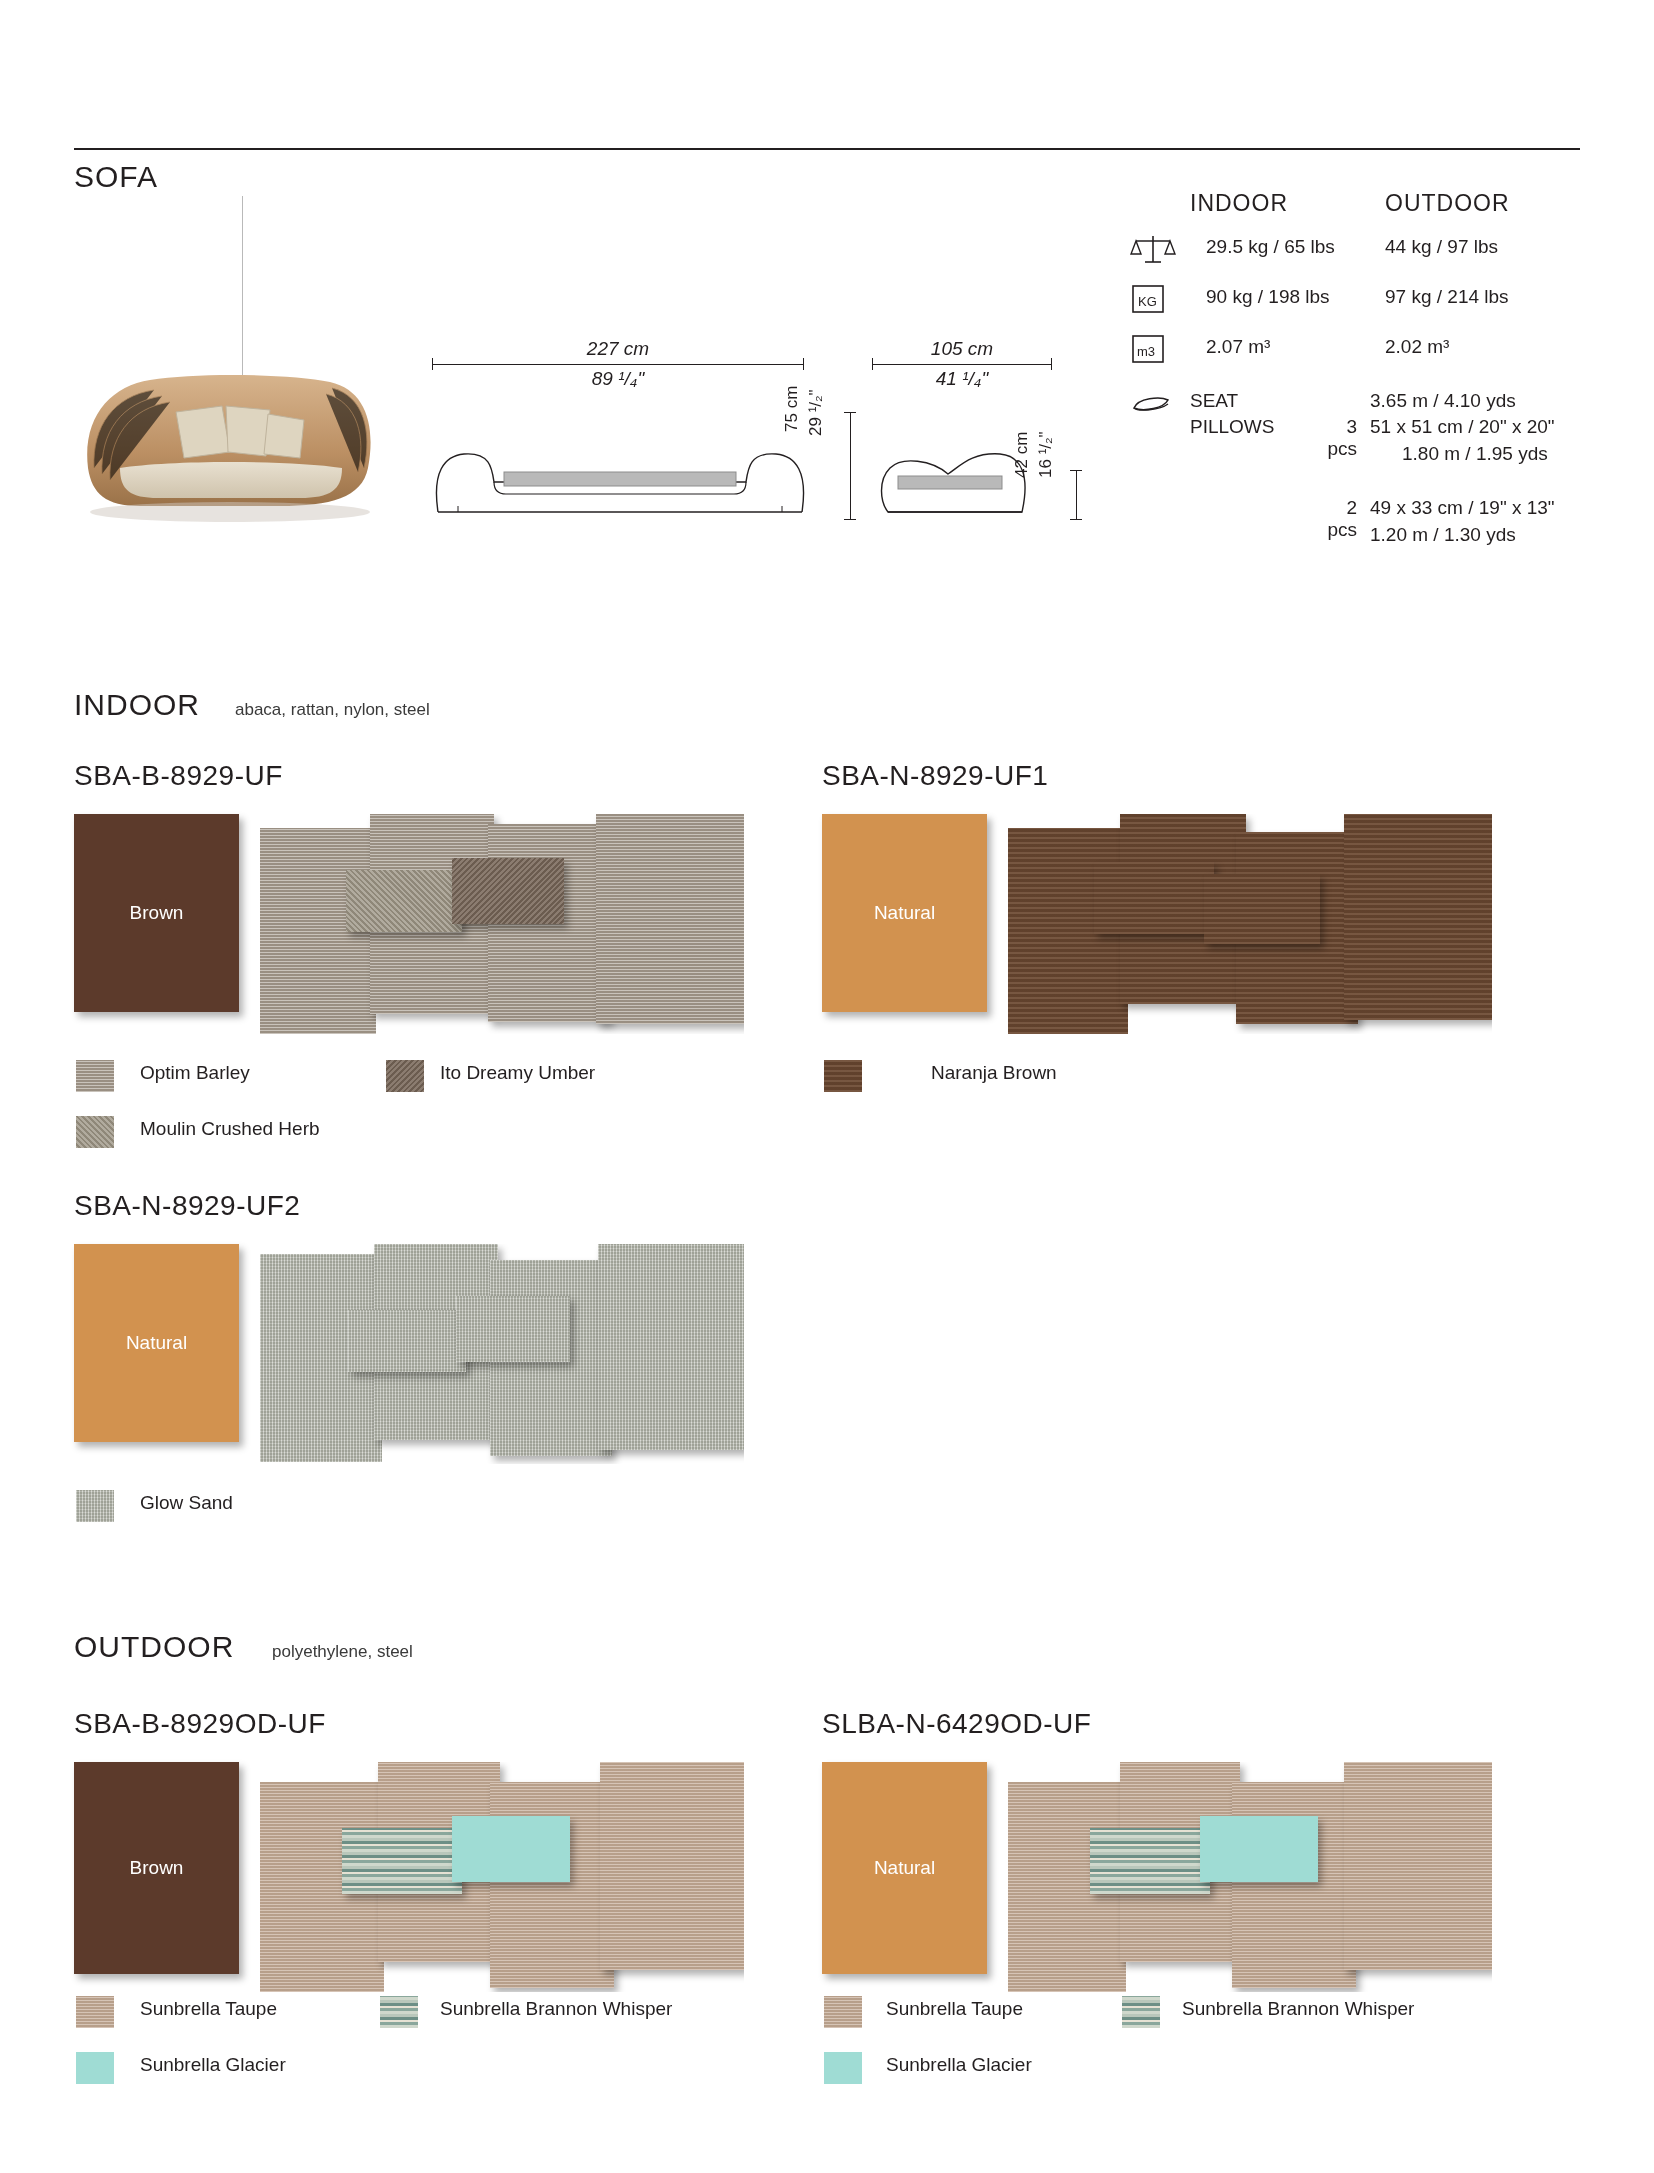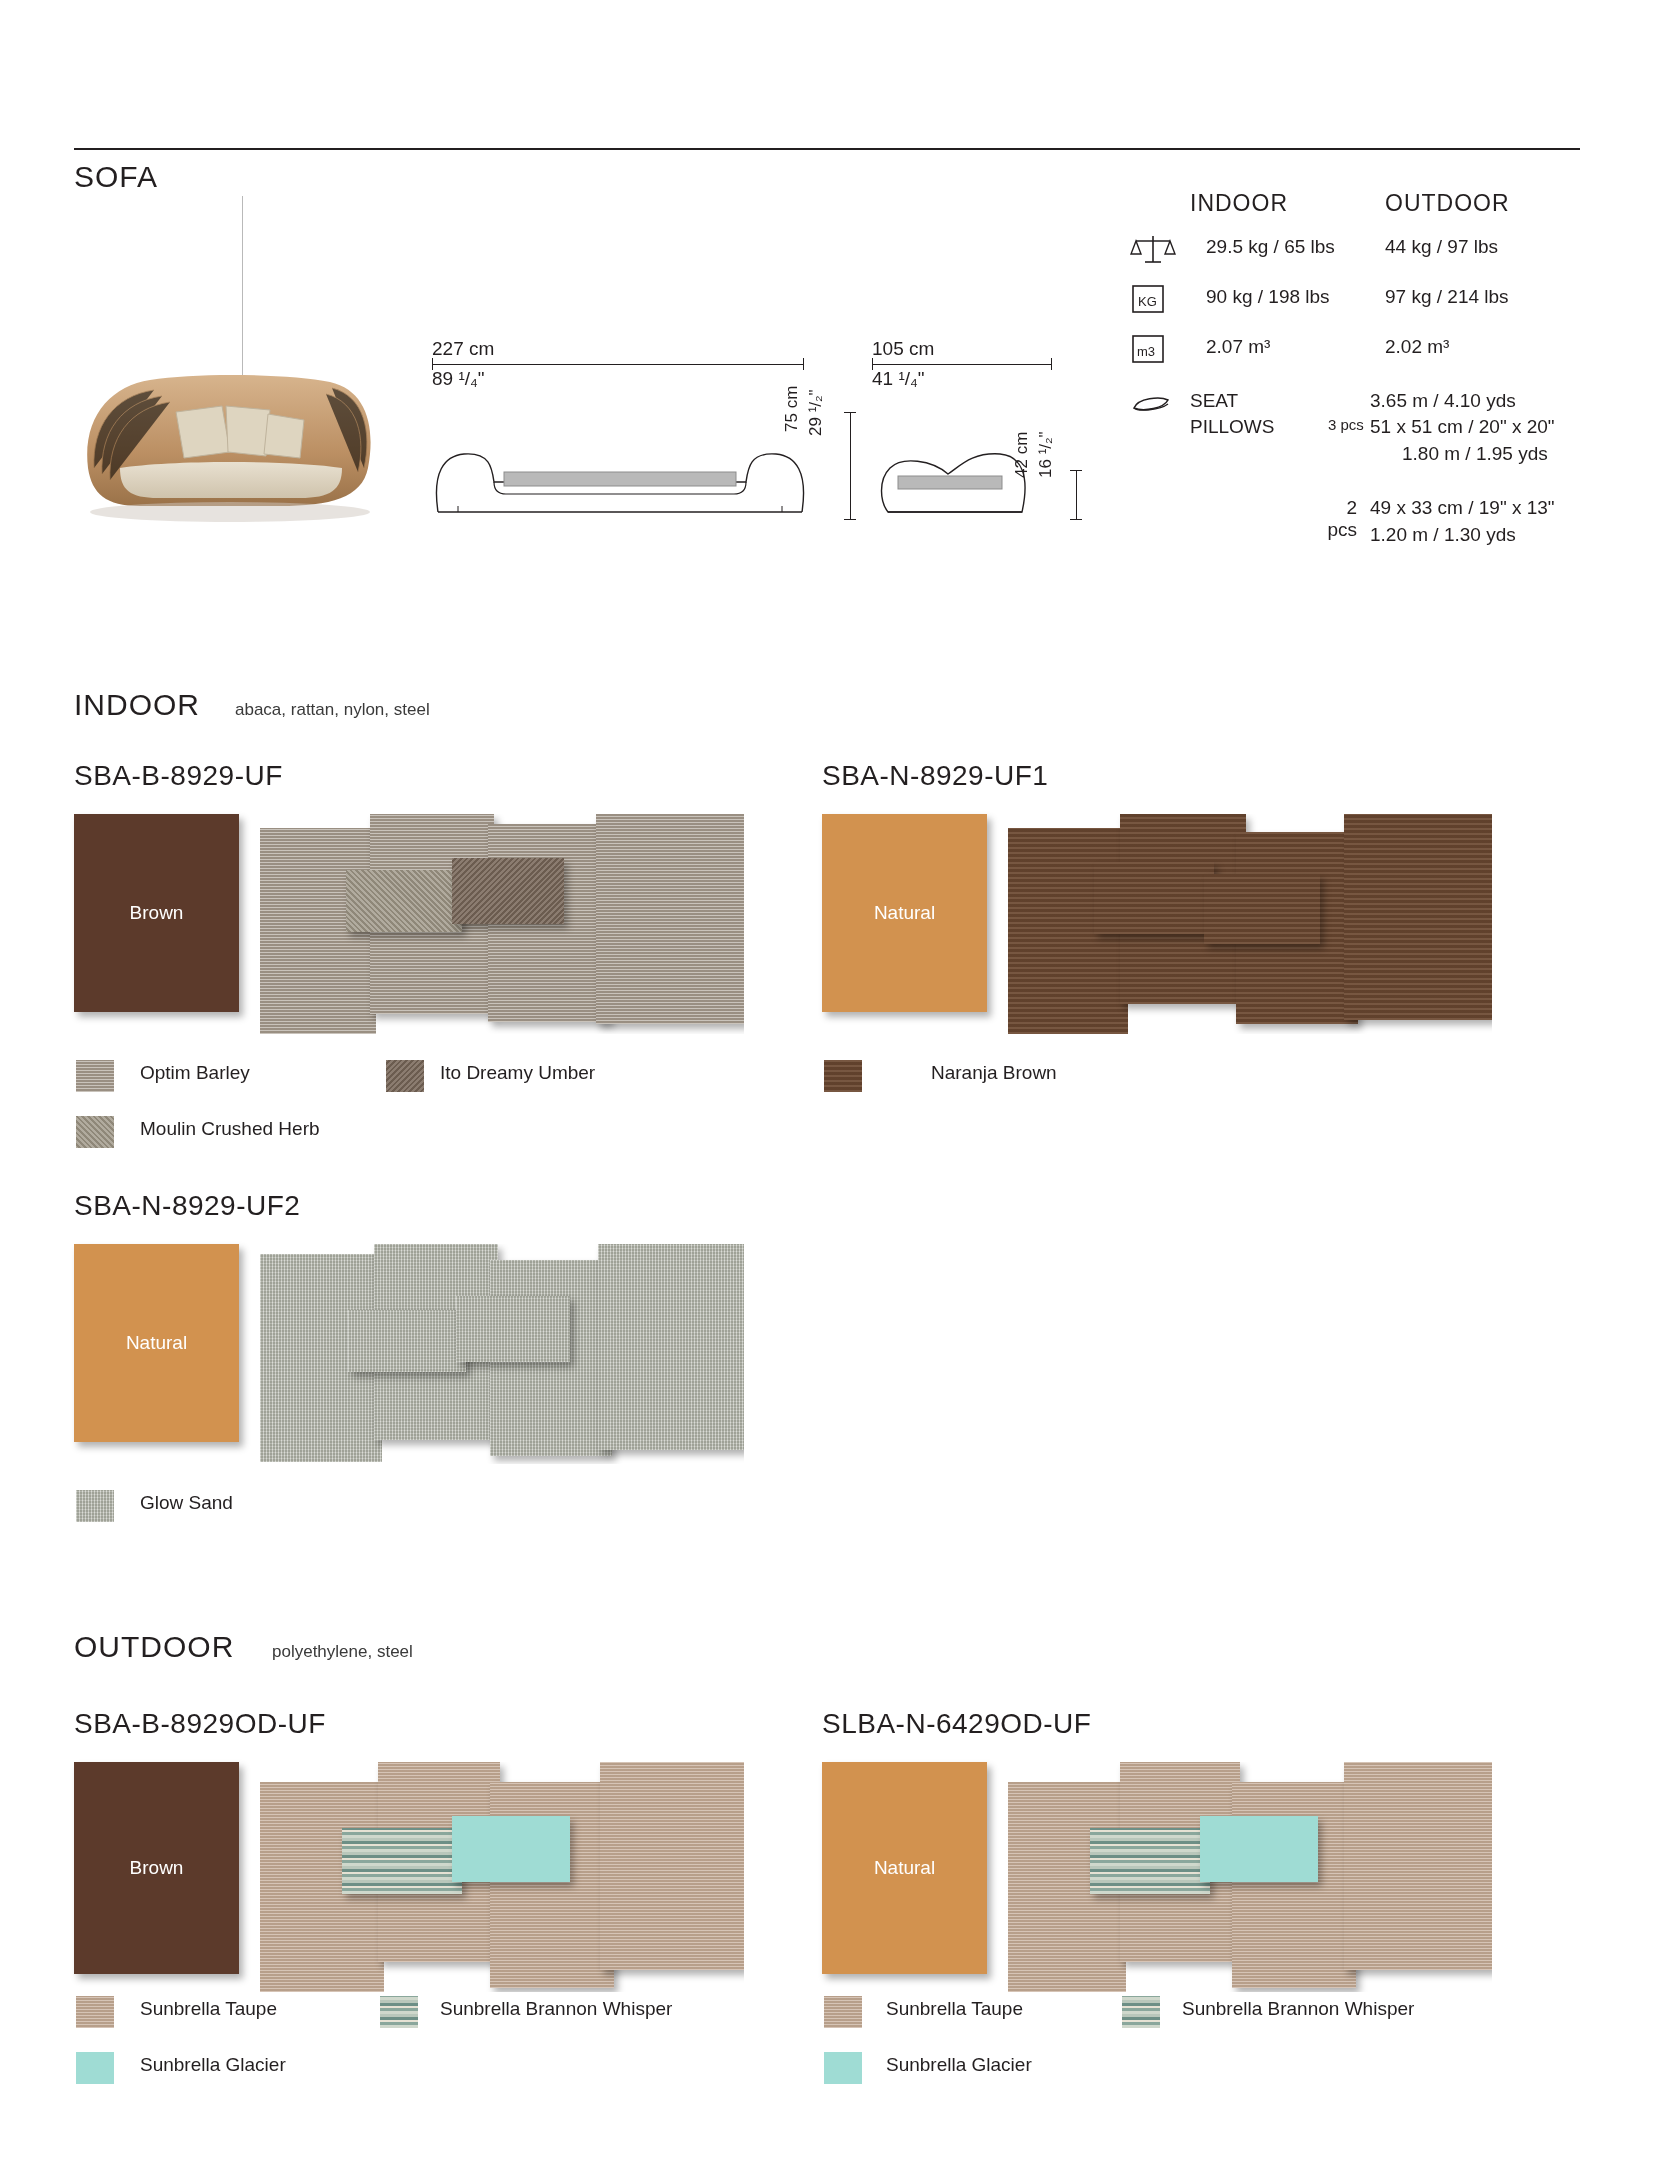--- a/index.html
+++ b/index.html
@@ -38,34 +38,34 @@
   }
   .spec-row { position:relative; height:50px; }
   .spec-row .ic { position:absolute; left:0; top:2px; width:46px; height:34px; }
   .spec-row .v1 { position:absolute; left:60px; top:6px; font-size:19px;margin-left:16px; }
   .spec-row .v2 { position:absolute; left:255px; top:6px; font-size:19px; }
 
   .pill-block { position:relative; margin-top:6px; }
   .pill-block .ic { position:absolute; left:0; top:4px; width:46px; height:30px; }
   .pill-block .lbl1 { position:absolute; left:60px; top:4px; font-size:19px; }
   .pill-block .lbl2 { position:absolute; left:60px; top:30px; font-size:19px; }
-  .pill-block .qty1 { position:absolute; left:198px; top:30px; font-size:15px; text-align:left; width:42px;}
+  .pill-block .qty1 { position:absolute; left:185px; top:30px; font-size:19px; text-align:right; width:42px;}
   .pill-block .qty2 { position:absolute; left:185px; top:111px; font-size:19px; text-align:right; width:42px;}
   .pill-block .d1 { position:absolute; left:240px; top:4px; font-size:19px; }
   .pill-block .d2 { position:absolute; left:240px; top:30px; font-size:19px; }
   .pill-block .d3 { position:absolute; left:272px; top:57px; font-size:19px; }
   .pill-block .d4 { position:absolute; left:240px; top:111px; font-size:19px; }
   .pill-block .d5 { position:absolute; left:240px; top:138px; font-size:19px; }
 
   
   .photo { position:absolute; left:80px; top:348px; width:240px; height:200px; }
 
   
   .draw { position:absolute; }
-  .dim-text { font-size:19px; text-align:left; }
+  .dim-text { font-size:19px; text-align:center;font-style:italic; }
   .dim-line { background:#231f20; }
   .vert-label { font-size:17px; }
 
   
   .sec-title { position:absolute; font-size:30px; letter-spacing:1px; color:#231f20; }
   .sec-sub { position:absolute; font-size:17px; color:#3a3a3a; }
 
   
   .code { position:absolute; font-size:28px; letter-spacing:0.5px; color:#231f20; }
   .frame-block { position:absolute; }

